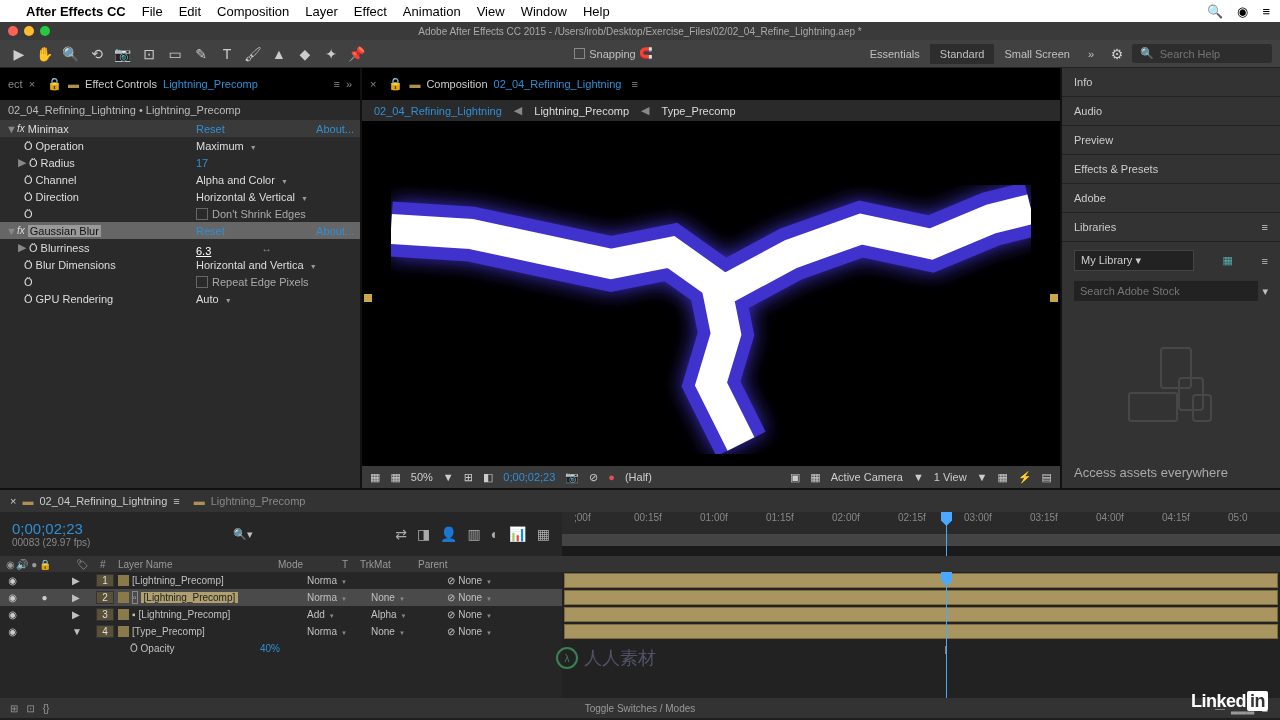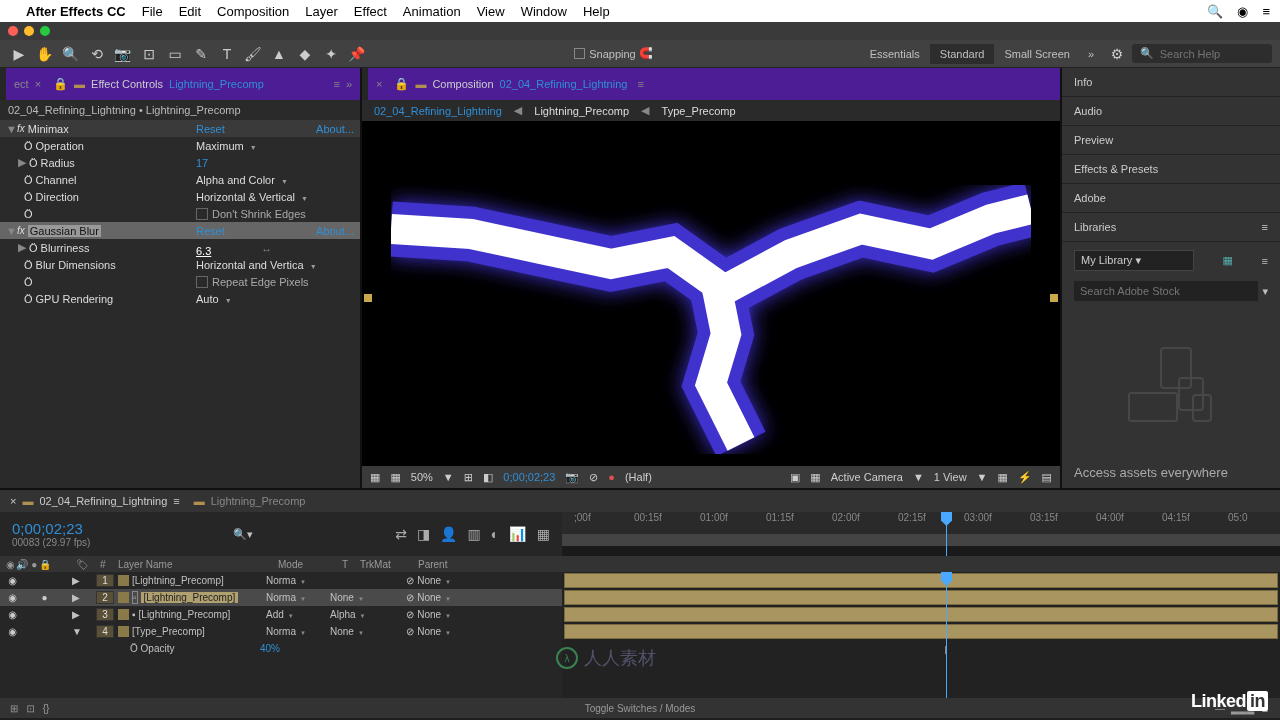--- a/index.html
+++ b/index.html
@@ -27,21 +27,21 @@
 .workspace-tabs span { padding: 4px 10px; }
 .workspace-tabs .active { background: #2d2d2d; }
 .search-help { display: flex; align-items: center; gap: 6px; background: #2d2d2d; padding: 3px 8px; border-radius: 3px; width: 140px; }
 
 
 .main { display: flex; height: 420px; }
 
 
 .panel { background: #262626; display: flex; flex-direction: column; }
 .effect-controls { width: 362px; border-right: 2px solid #111; }
-.panel-tab { height: 24px; background: #4c1d95; display: flex; align-items: center; padding: 16px 8px; gap: 6px; font-size: 11px; margin-left: 6px; }
+.panel-tab { height: 24px; background: #000000; display: flex; align-items: center; padding: 16px 8px; gap: 6px; font-size: 11px; }
 .panel-tab .tab-title { color: #ccc; }
 .panel-tab .tab-link { color: #2f8fd6; }
 .panel-tab .close { color: #888; margin-right: 6px; }
 .panel-tab .lock { font-size: 12px; }
 .ec-path { padding: 4px 8px; color: #bbb; background: #2a2a2a; font-size: 11px; }
 .ec-body { flex: 1; background: #2a2a2a; }
 .fx-row { display: flex; align-items: center; padding: 1px 6px; height: 17px; }
 .fx-header { background: #3a3a3a; }
 .fx-header.sel { background: #666; }
 .fx-label { color: #ddd; flex: 0 0 190px; display: flex; align-items: center; gap: 3px; }
@@ -96,21 +96,21 @@
 .tl-cols { height: 16px; background: #333; display: flex; align-items: center; font-size: 10px; color: #999; }
 .tl-cols div { padding: 0 4px; }
 
 .tl-rows { flex: 1; display: flex; }
 .tl-rows-left { width: 562px; }
 .tl-rows-right { flex: 1; position: relative; background: #222; }
 .tl-row { height: 17px; display: flex; align-items: center; font-size: 10px; }
 .tl-row .eye { width: 72px; display: flex; gap: 3px; padding-left: 6px; }
 .tl-row .eye span { width: 13px; text-align: center; color: #ccc; }
 .tl-row .num { width: 18px; text-align: center; background: #5a5038; color: #ddd; border: 1px solid #333; }
-.tl-row .lname { width: 152px; padding-left: 4px; display: flex; align-items: center; gap: 3px; }
+.tl-row .lname { width: 193px; padding-left: 4px; display: flex; align-items: center; gap: 3px; }
 .tl-row .lname .box { width: 11px; height: 11px; background: #8a7a4a; }
 .tl-row .mode { width: 64px; }
 .tl-row .trk { width: 76px; }
 .tl-row .parent { width: 100px; }
 .tl-row .sel { background: #b0a070; color: #222; padding: 0 3px; }
 .tl-row .tw { width: 10px; text-align: center; }
 .dd::after { content: "▼"; font-size: 6px; margin-left: 4px; color: #888; }
 
 .layer-bar { position: absolute; height: 15px; background: #a89560; border: 1px solid #7a6a40; left: 2px; right: 2px; }
 
@@ -145,20 +145,21 @@
     <span>≡</span>
   </div>
 </div>
 
 <div class="win-title">
   <div class="traffic">
     <span style="background:#ff5f56"></span>
     <span style="background:#ffbd2e"></span>
     <span style="background:#27c93f"></span>
   </div>
+  <span class="title-text">Adobe After Effects CC 2015 - /Users/irob/Desktop/Exercise_Files/02/02_04_Refine_Lightning.aep *</span>
 </div>
 
 <div class="toolbar">
   <span class="tool-icon">▶</span>
   <span class="tool-icon">✋</span>
   <span class="tool-icon">🔍</span>
   <span class="tool-icon">⟲</span>
   <span class="tool-icon">📷</span>
   <span class="tool-icon">⊡</span>
   <span class="tool-icon">▭</span>

